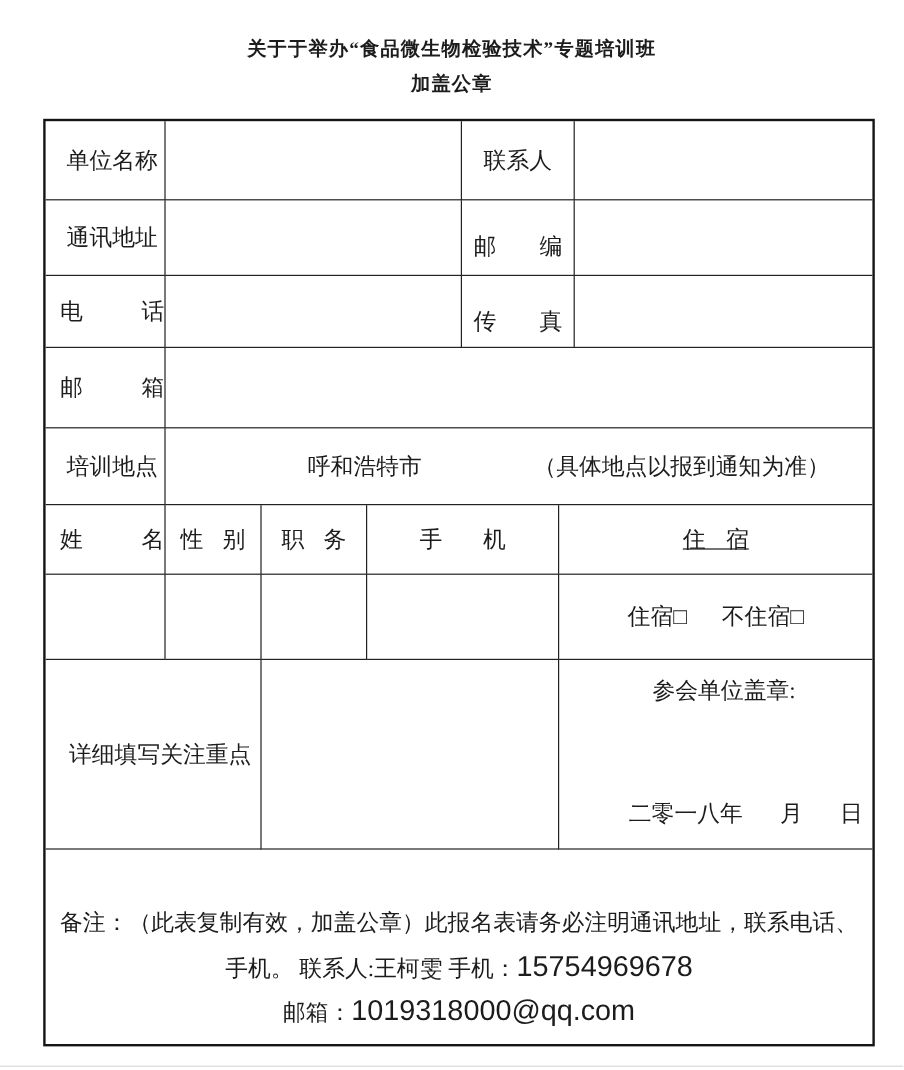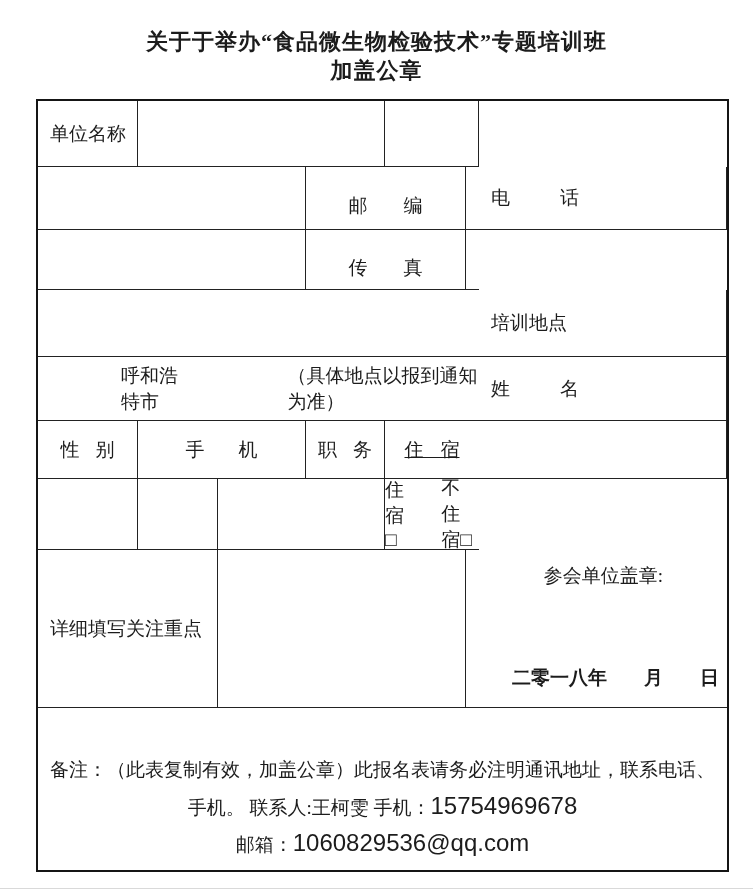--- a/index.html
+++ b/index.html
@@ -11,39 +11,40 @@
     background: #ffffff;
     color: #1c1c1c;
     font-family: "Liberation Serif", "DejaVu Serif", serif;
     font-size: 19px;
     overflow: hidden;
   }
   .title-block {
     padding-top: 27px;
     text-align: center;
     font-weight: bold;
-    font-size: 22px;
+    font-size: 16px;
     line-height: 29px;
     letter-spacing: 1px;
   }
   .form-table {
     margin: 14px 0 0 36px;
     width: 693px;
     height: 773px;
     border: 2px solid #151515;
     display: grid;
     grid-template-columns: 100px 80px 88px 79px 81px 13px 1fr;
     grid-template-rows: 66px 63px 60px 67px 64px 58px 71px 158px 1fr;
   }
   .cell {
     border-right: 1px solid #222;
     border-bottom: 1px solid #222;
     display: flex;
     align-items: center;
     overflow: hidden;
+    justify-content: center;
   }
   .cell.no-r { border-right: none; }
   .cell.no-b { border-bottom: none; }
   .sp2 { grid-column: span 2; }
   .sp3 { grid-column: span 3; }
   .sp6 { grid-column: span 6; }
   .sp7 { grid-column: span 7; }
   .pad { padding-left: 12px; }
   .jw { text-align: justify; text-align-last: justify; display: inline-block; }
   .jw88 { width: 88px; }
@@ -56,21 +57,21 @@
   .venue-cell span.note { margin-left: 93px; }
   .lodging-options { justify-content: center; gap: 29px; }
   .stamp-cell {
     flex-direction: column;
     align-items: stretch;
     justify-content: space-between;
     padding: 13px 8px 16px 8px;
     text-align: right;
   }
   .stamp-line { align-self: flex-end; margin-right: 56px; }
-  .date-line { display: flex; justify-content: space-between; margin-left: 38px; margin-right: 0px; font-weight: bold; }
+  .date-line { display: flex; justify-content: space-between; margin-left: 50px; margin-right: 0px; }
   .remark-cell {
     flex-direction: column;
     align-items: center;
     justify-content: flex-start;
     padding-top: 44px;
     line-height: 35.5px;
     text-align: center;
   }
   .num { font-family: "Liberation Sans", "DejaVu Sans", sans-serif; font-size: 24px; }
   .scan-edge {
@@ -89,61 +90,67 @@
     <div>关于于举办“食品微生物检验技术”专题培训班</div>
     <div>加盖公章</div>
   </div>
 
   <div class="form-table">
 
     <div class="cell pad">
       <span>单位名称</span>
     </div>
     <div class="cell sp3"></div>
+    <div class="cell sp2 center">
+      <span>联系人</span>
+    </div>
     <div class="cell no-r"></div>
 
     <div class="cell pad">
       <span>通讯地址</span>
     </div>
     <div class="cell sp3"></div>
     <div class="cell sp2 center">
       <span class="jw jw74">邮编</span>
     </div>
     <div class="cell no-r"></div>
 
     <div class="cell pad">
       <span class="jw jw88">电话</span>
     </div>
     <div class="cell sp3"></div>
     <div class="cell sp2 center">
       <span class="jw jw74">传真</span>
     </div>
     <div class="cell no-r"></div>
 
+    <div class="cell pad">
+      <span class="jw jw88">邮箱</span>
+    </div>
     <div class="cell sp6 no-r"></div>
 
     <div class="cell pad">
       <span>培训地点</span>
     </div>
     <div class="cell sp6 no-r venue-cell">
       <span class="city">呼和浩特市</span>
       <span class="note">（具体地点以报到通知为准）</span>
     </div>
 
     <div class="cell pad">
       <span class="jw jw88">姓名</span>
     </div>
     <div class="cell center">
       <span class="jw jw54">性别</span>
     </div>
+    <div class="cell center">
+      <span class="jw jw54">职务</span>
+    </div>
     <div class="cell sp2 center">
       <span class="jw jw72">手机</span>
-    </div>
-    <div class="cell center">
-      <span class="jw jw54">职务</span>
     </div>
     <div class="cell sp2 no-r center">
       <span class="jw jw55">住宿</span>
     </div>
 
     <div class="cell"></div>
     <div class="cell"></div>
     <div class="cell"></div>
     <div class="cell sp2"></div>
     <div class="cell sp2 no-r lodging-options">
@@ -163,20 +170,20 @@
         <span>日</span>
       </span>
     </div>
 
     <div class="cell sp7 no-r no-b remark-cell">
       <div>备注：（此表复制有效，加盖公章）此报名表请务必注明通讯地址，联系电话、</div>
       <div>
         <span>手机。 联系人:王柯雯 手机：</span><span class="num">15754969678</span>
       </div>
       <div>
-        <span>邮箱：</span><span class="num">1060829536@qq.com</span>
+        <span>邮箱：</span><span class="num">1019318000@qq.com</span>
       </div>
     </div>
 
   </div>
 
   <div class="scan-edge"></div>
 </div>
 
 </body></html>

